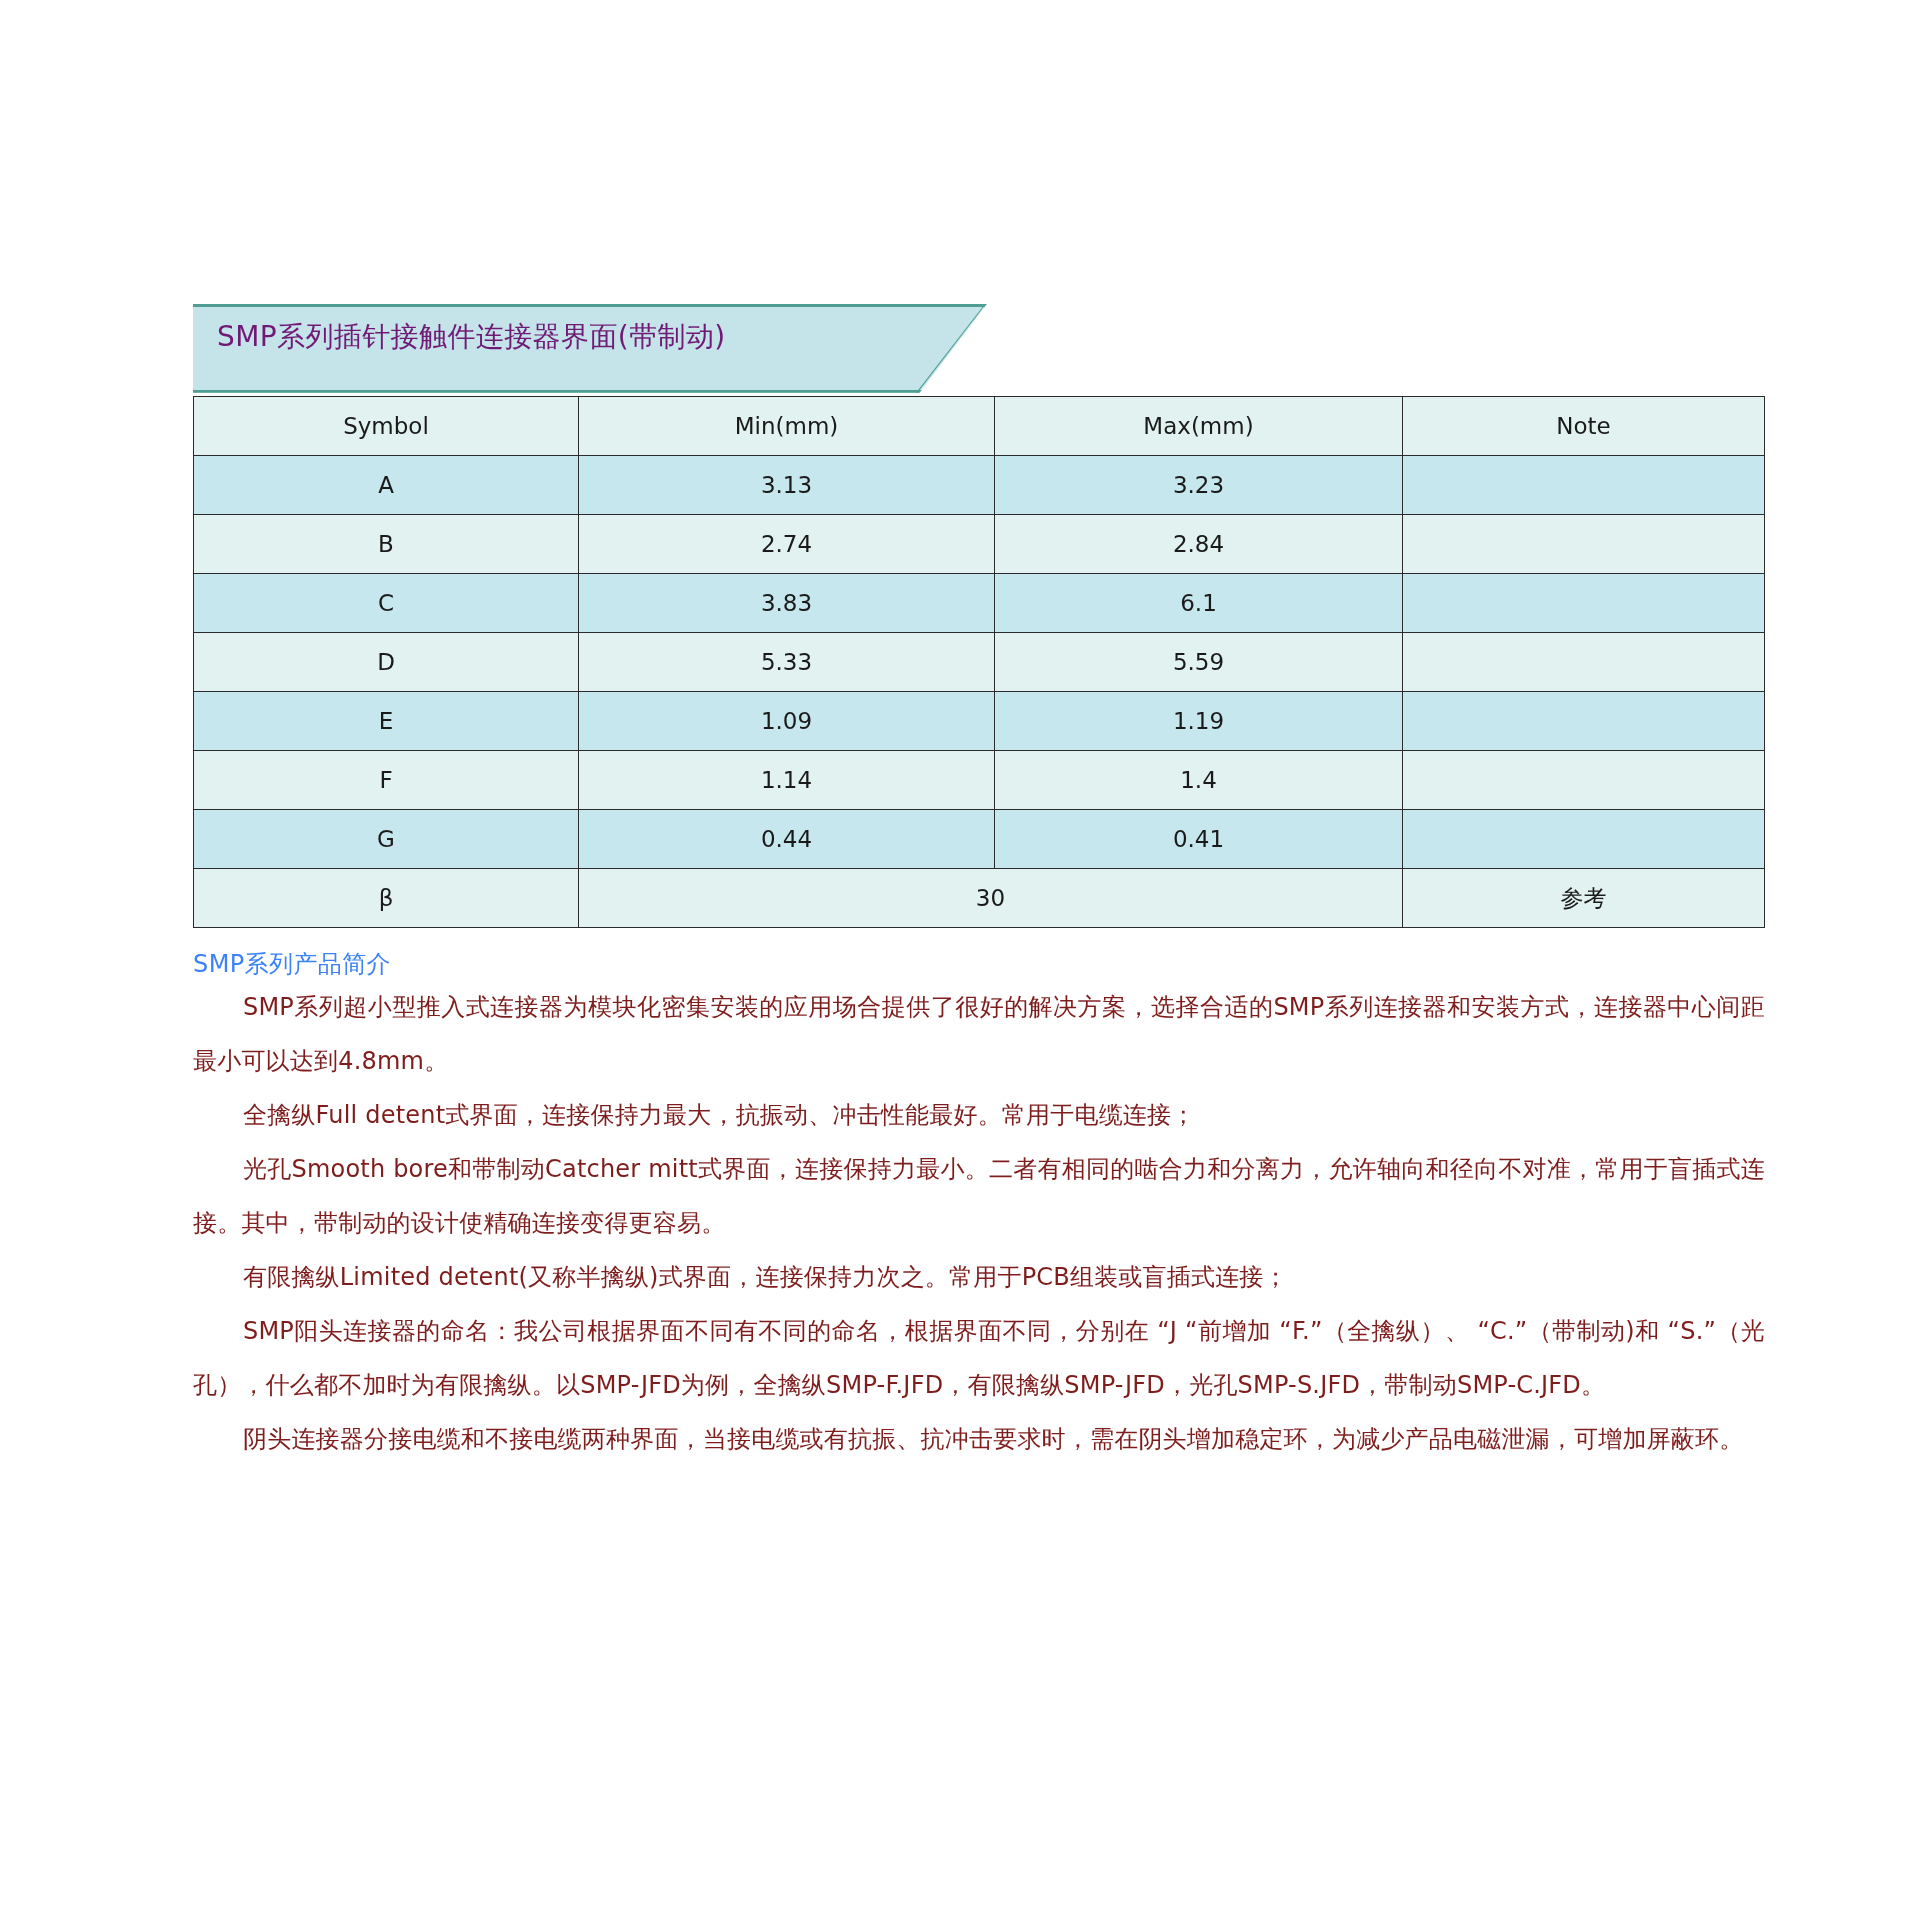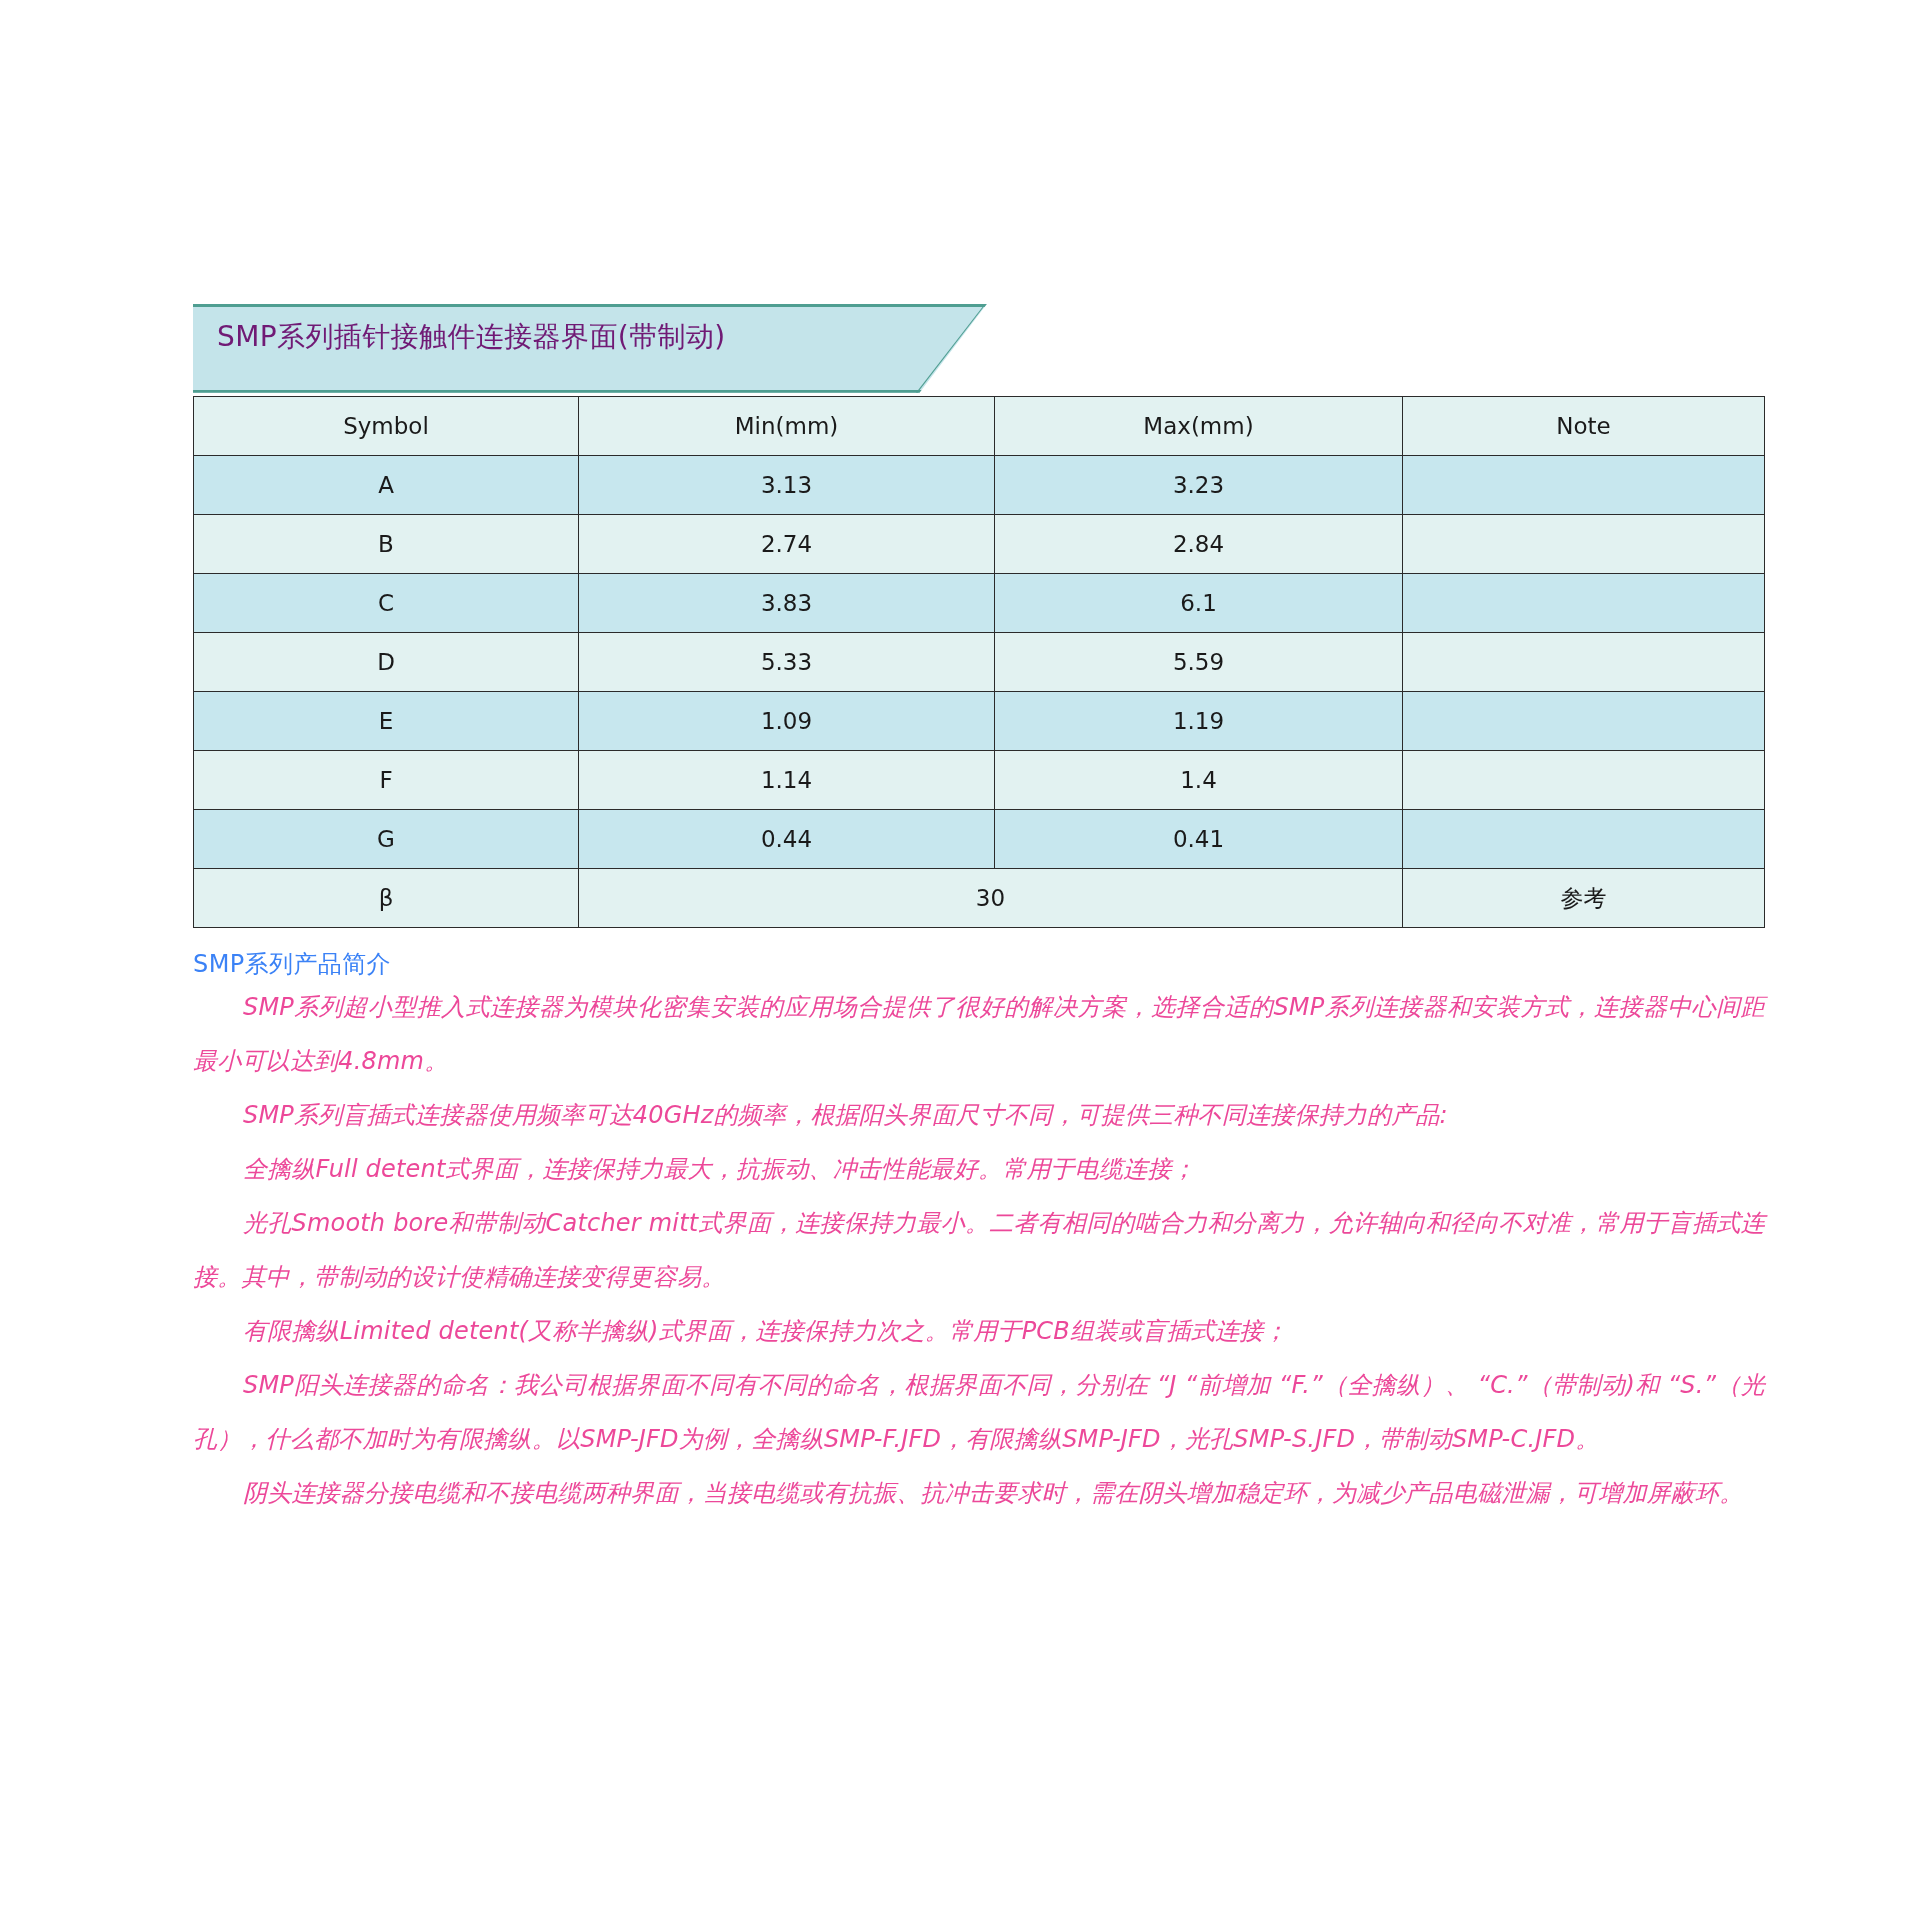--- a/index.html
+++ b/index.html
@@ -104,25 +104,24 @@
     color: #3b82f6;
     font-family: "DejaVu Sans", "Liberation Sans", sans-serif;
   }
 
   
   .para {
     font-size: 24px;
     line-height: 54px;
     text-align: justify;
     text-justify: inter-ideograph;
-    color: #ec4899;
+    color: #7f1d1d;
     margin: 0;
     letter-spacing: 0.2px;
     font-family: "DejaVu Sans", "Liberation Sans", sans-serif;
-    font-style: italic;
   }
   .para.indent { text-indent: 50px; }
   .para + .para { margin-top: 0; }
 </style>
 </head>
 <body>
 
 <div class="page">
   <div class="content">
 
@@ -194,21 +193,20 @@
           <td>β</td>
           <td colspan="2">30</td>
           <td>参考</td>
         </tr>
       </tbody>
     </table>
 
     <div class="sec-head">SMP系列产品简介</div>
 
     <p class="para indent">SMP系列超小型推入式连接器为模块化密集安装的应用场合提供了很好的解决方案，选择合适的SMP系列连接器和安装方式，连接器中心间距最小可以达到4.8mm。</p>
-    <p class="para indent">SMP系列盲插式连接器使用频率可达40GHz的频率，根据阳头界面尺寸不同，可提供三种不同连接保持力的产品:</p>
     <p class="para indent">全擒纵Full detent式界面，连接保持力最大，抗振动、冲击性能最好。常用于电缆连接；</p>
     <p class="para indent">光孔Smooth bore和带制动Catcher mitt式界面，连接保持力最小。二者有相同的啮合力和分离力，允许轴向和径向不对准，常用于盲插式连接。其中，带制动的设计使精确连接变得更容易。</p>
     <p class="para indent">有限擒纵Limited detent(又称半擒纵)式界面，连接保持力次之。常用于PCB组装或盲插式连接；</p>
     <p class="para indent">SMP阳头连接器的命名：我公司根据界面不同有不同的命名，根据界面不同，分别在 “J “前增加 “F.”（全擒纵）、 “C.”（带制动)和 “S.”（光孔），什么都不加时为有限擒纵。以SMP-JFD为例，全擒纵SMP-F.JFD，有限擒纵SMP-JFD，光孔SMP-S.JFD，带制动SMP-C.JFD。</p>
     <p class="para indent">阴头连接器分接电缆和不接电缆两种界面，当接电缆或有抗振、抗冲击要求时，需在阴头增加稳定环，为减少产品电磁泄漏，可增加屏蔽环。</p>
 
   </div>
 </div>
 
 

